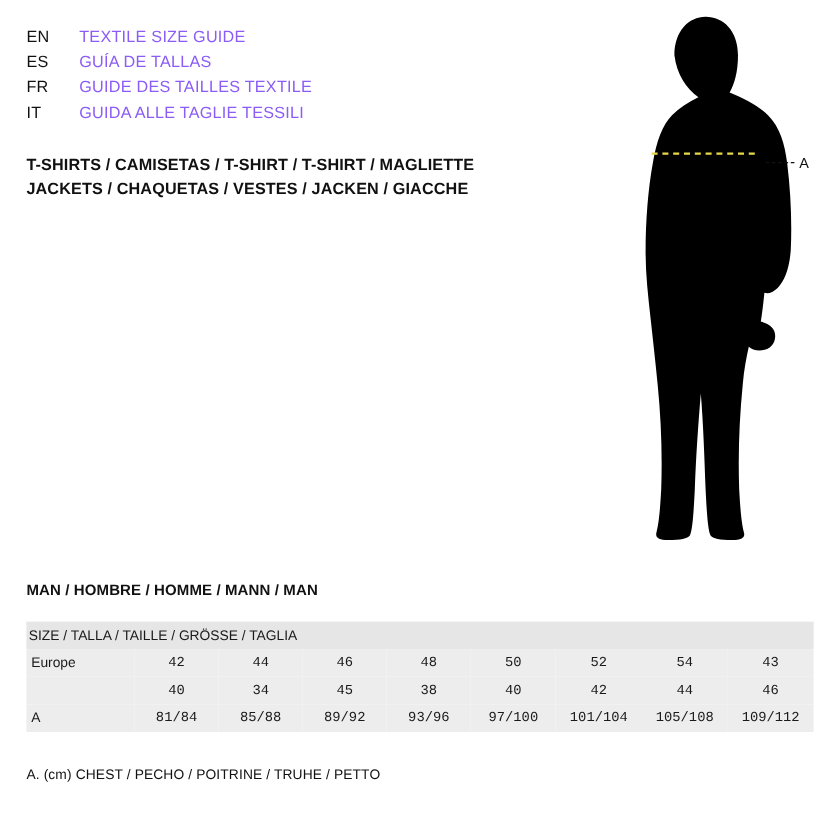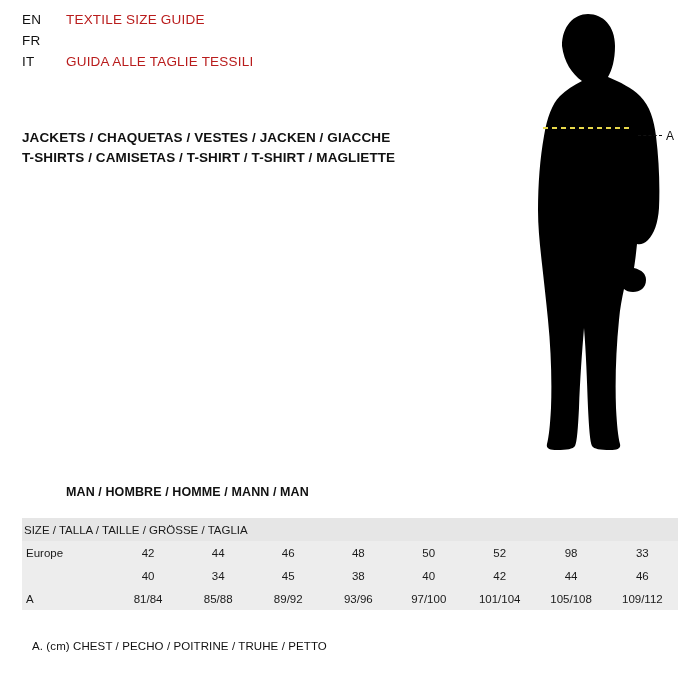--- a/index.html
+++ b/index.html
@@ -18,38 +18,38 @@
   .page {
     position: relative;
     width: 700px;
     height: 700px;
   }
 
   
   .lang-block {
     position: absolute;
     left: 22px;
-    top: 12px;
+    top: 23px;
     width: 430px;
   }
   .lang-row {
     display: flex;
     align-items: baseline;
     height: 21px;
   }
   .lang-code {
     width: 44px;
     font-size: 13.5px;
     letter-spacing: 0.2px;
     color: #111;
   }
   .lang-text {
     font-size: 13.5px;
     letter-spacing: 0.2px;
-    color: #b91c1c;
+    color: #8b5cf6;
   }
 
   
   .category-block {
     position: absolute;
     left: 22px;
     top: 128px;
     width: 460px;
   }
   .category-line {
@@ -88,21 +88,20 @@
 
   
   .man-title {
     position: absolute;
     left: 22px;
     top: 485px;
     font-size: 12.5px;
     font-weight: bold;
     letter-spacing: 0.1px;
     color: #111;
-    margin-left: 44px;
   }
 
   table.size-table {
     position: absolute;
     left: 22px;
     top: 518px;
     width: 656px;
     border-collapse: collapse;
     font-size: 11.5px;
     color: #1a1a1a;
@@ -122,53 +121,59 @@
     background: #ededed;
   }
   .col-label {
     width: 90px;
     padding-left: 4px !important;
     text-align: left;
   }
   .cell {
     width: 70px;
     text-align: center;
+    font-family: Liberation Mono, monospace;
   }
 
   .footnote {
     position: absolute;
-    left: 32px;
+    left: 22px;
     top: 640px;
     font-size: 11.5px;
     letter-spacing: 0.1px;
     color: #111;
   }
 </style>
 </head>
 <body>
 
 <div class="page">
 
   <div class="lang-block">
     <div class="lang-row">
       <span class="lang-code">EN</span>
       <span class="lang-text">TEXTILE SIZE GUIDE</span>
     </div>
     <div class="lang-row">
+      <span class="lang-code">ES</span>
+      <span class="lang-text">GUÍA DE TALLAS</span>
+    </div>
+    <div class="lang-row">
       <span class="lang-code">FR</span>
+      <span class="lang-text">GUIDE DES TAILLES TEXTILE</span>
     </div>
     <div class="lang-row">
       <span class="lang-code">IT</span>
       <span class="lang-text">GUIDA ALLE TAGLIE TESSILI</span>
     </div>
   </div>
 
   <div class="category-block">
+    <div class="category-line">T-SHIRTS / CAMISETAS / T-SHIRT / T-SHIRT / MAGLIETTE</div>
     <div class="category-line">JACKETS / CHAQUETAS / VESTES / JACKEN / GIACCHE</div>
-    <div class="category-line">T-SHIRTS / CAMISETAS / T-SHIRT / T-SHIRT / MAGLIETTE</div>
   </div>
 
   <div class="figure-wrap">
     <svg width="220" height="460" viewBox="0 0 220 460" xmlns="http://www.w3.org/2000/svg">
       <path fill="#000000" d="
         M 92,38
         C 92,18 104,6 118,6
         C 133,6 145,18 145,38
         C 145,52 142,62 138,69
         C 150,74 162,80 170,88
@@ -219,22 +224,22 @@
       </tr>
 
       <tr class="row-shade">
         <td class="col-label">Europe</td>
         <td class="cell">42</td>
         <td class="cell">44</td>
         <td class="cell">46</td>
         <td class="cell">48</td>
         <td class="cell">50</td>
         <td class="cell">52</td>
-        <td class="cell">98</td>
-        <td class="cell">33</td>
+        <td class="cell">54</td>
+        <td class="cell">43</td>
       </tr>
 
 
       <tr class="row-shade">
         <td class="col-label"></td>
         <td class="cell">40</td>
         <td class="cell">34</td>
         <td class="cell">45</td>
         <td class="cell">38</td>
         <td class="cell">40</td>

